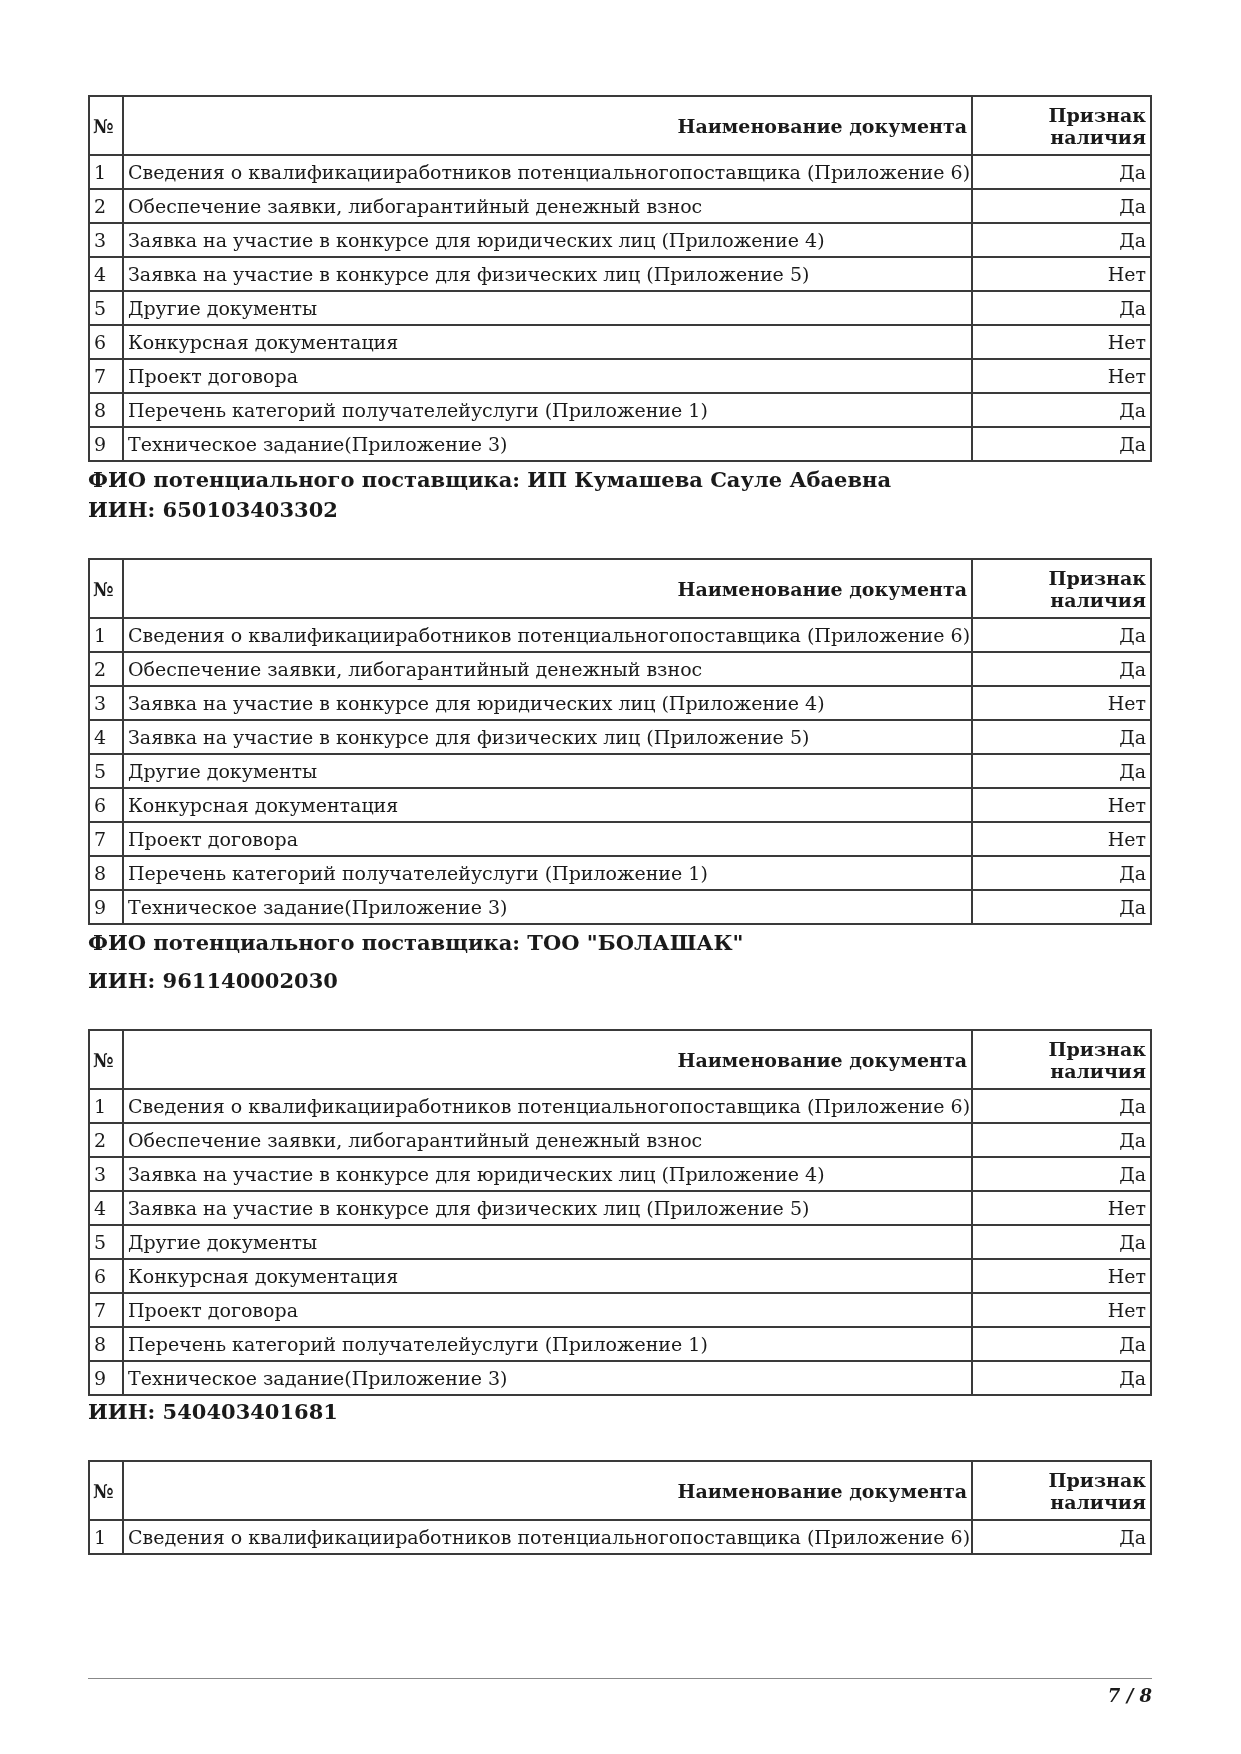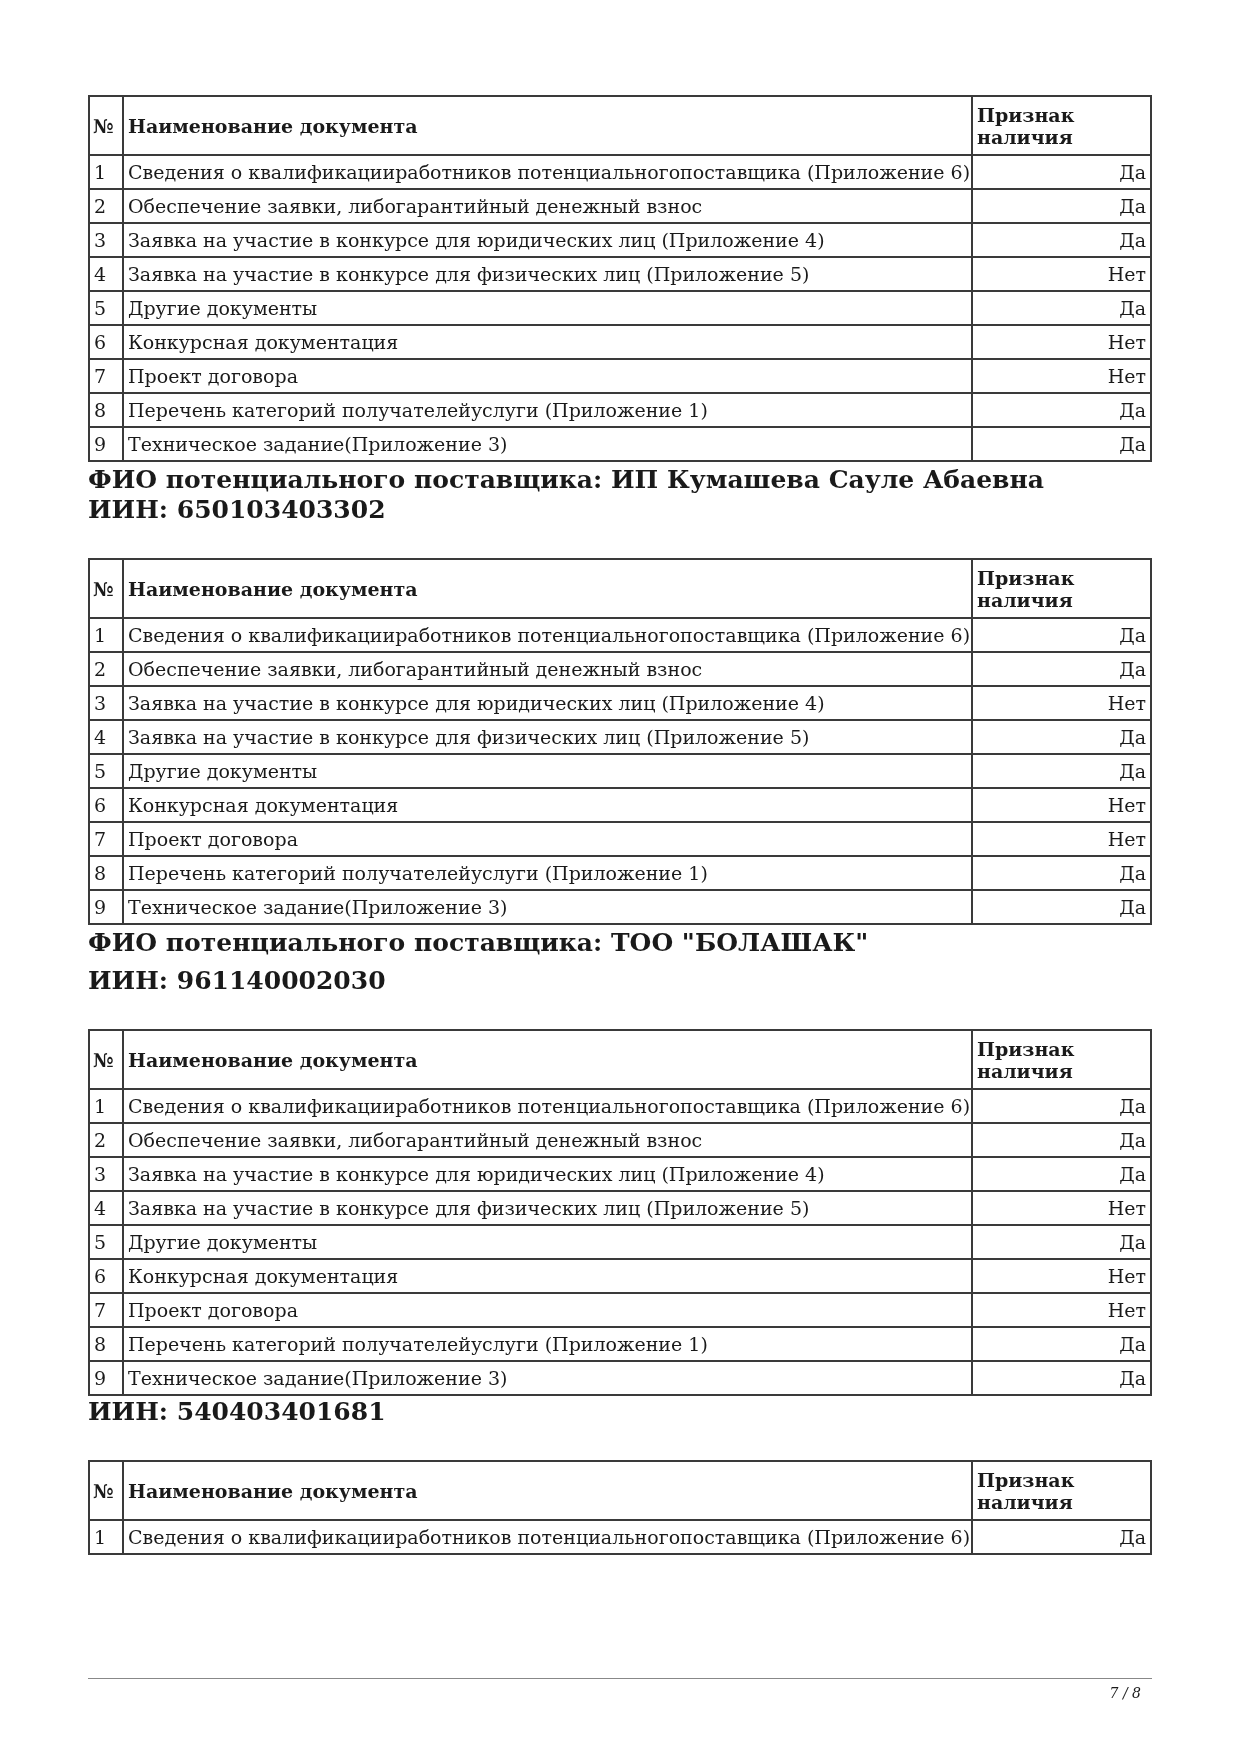--- a/index.html
+++ b/index.html
@@ -1,31 +1,31 @@
 <!DOCTYPE html>
 <html><head>
 <meta charset="utf-8">
 <style>
   html, body { margin: 0; padding: 0; background: #ffffff; }
   body { width: 1241px; height: 1754px; position: relative; overflow: hidden;
          font-family: "DejaVu Serif", "Liberation Serif", serif; color: #1a1a1a; }
   .page { position: absolute; left: 88px; top: 95px; width: 1064px; }
   table.docs { border-collapse: collapse; width: 1064px; table-layout: fixed; }
   table.docs td, table.docs th { border: 2px solid #3a3a3a; padding: 0 4px; font-size: 19px; line-height: 22px; }
-  table.docs th { font-weight: bold; height: 57px; text-align: left; }
+  table.docs th { font-weight: bold; height: 57px; text-align: right; }
   table.docs th.c-no { text-align: left; padding-left: 3px; }
   table.docs td { height: 32px; font-weight: normal; white-space: nowrap; overflow: hidden; }
   .c-no { width: 25px; }
   .c-flag { width: 169px; }
   th.c-flag { line-height: 24px; }
   td.c-flag { text-align: right; }
-  .supplier { font-weight: bold; font-size: 25px; line-height: 30px; margin: 3px 0 0 0; }
+  .supplier { font-weight: bold; font-size: 21px; line-height: 30px; margin: 3px 0 0 0; }
   .gap { height: 33px; }
   .footer-line { position: absolute; left: 88px; top: 1678px; width: 1064px; border-top: 1px solid #888; }
-  .page-num { position: absolute; right: 100px; top: 1685px; font-weight: normal; font-style: italic; font-size: 14px; }
+  .page-num { position: absolute; right: 89px; top: 1685px; font-weight: bold; font-style: italic; font-size: 18px; }
 </style>
 </head>
 <body>
 
 <div class="page">
 
   <table class="docs">
     <thead>
       <tr>
         <th class="c-no">№</th>

